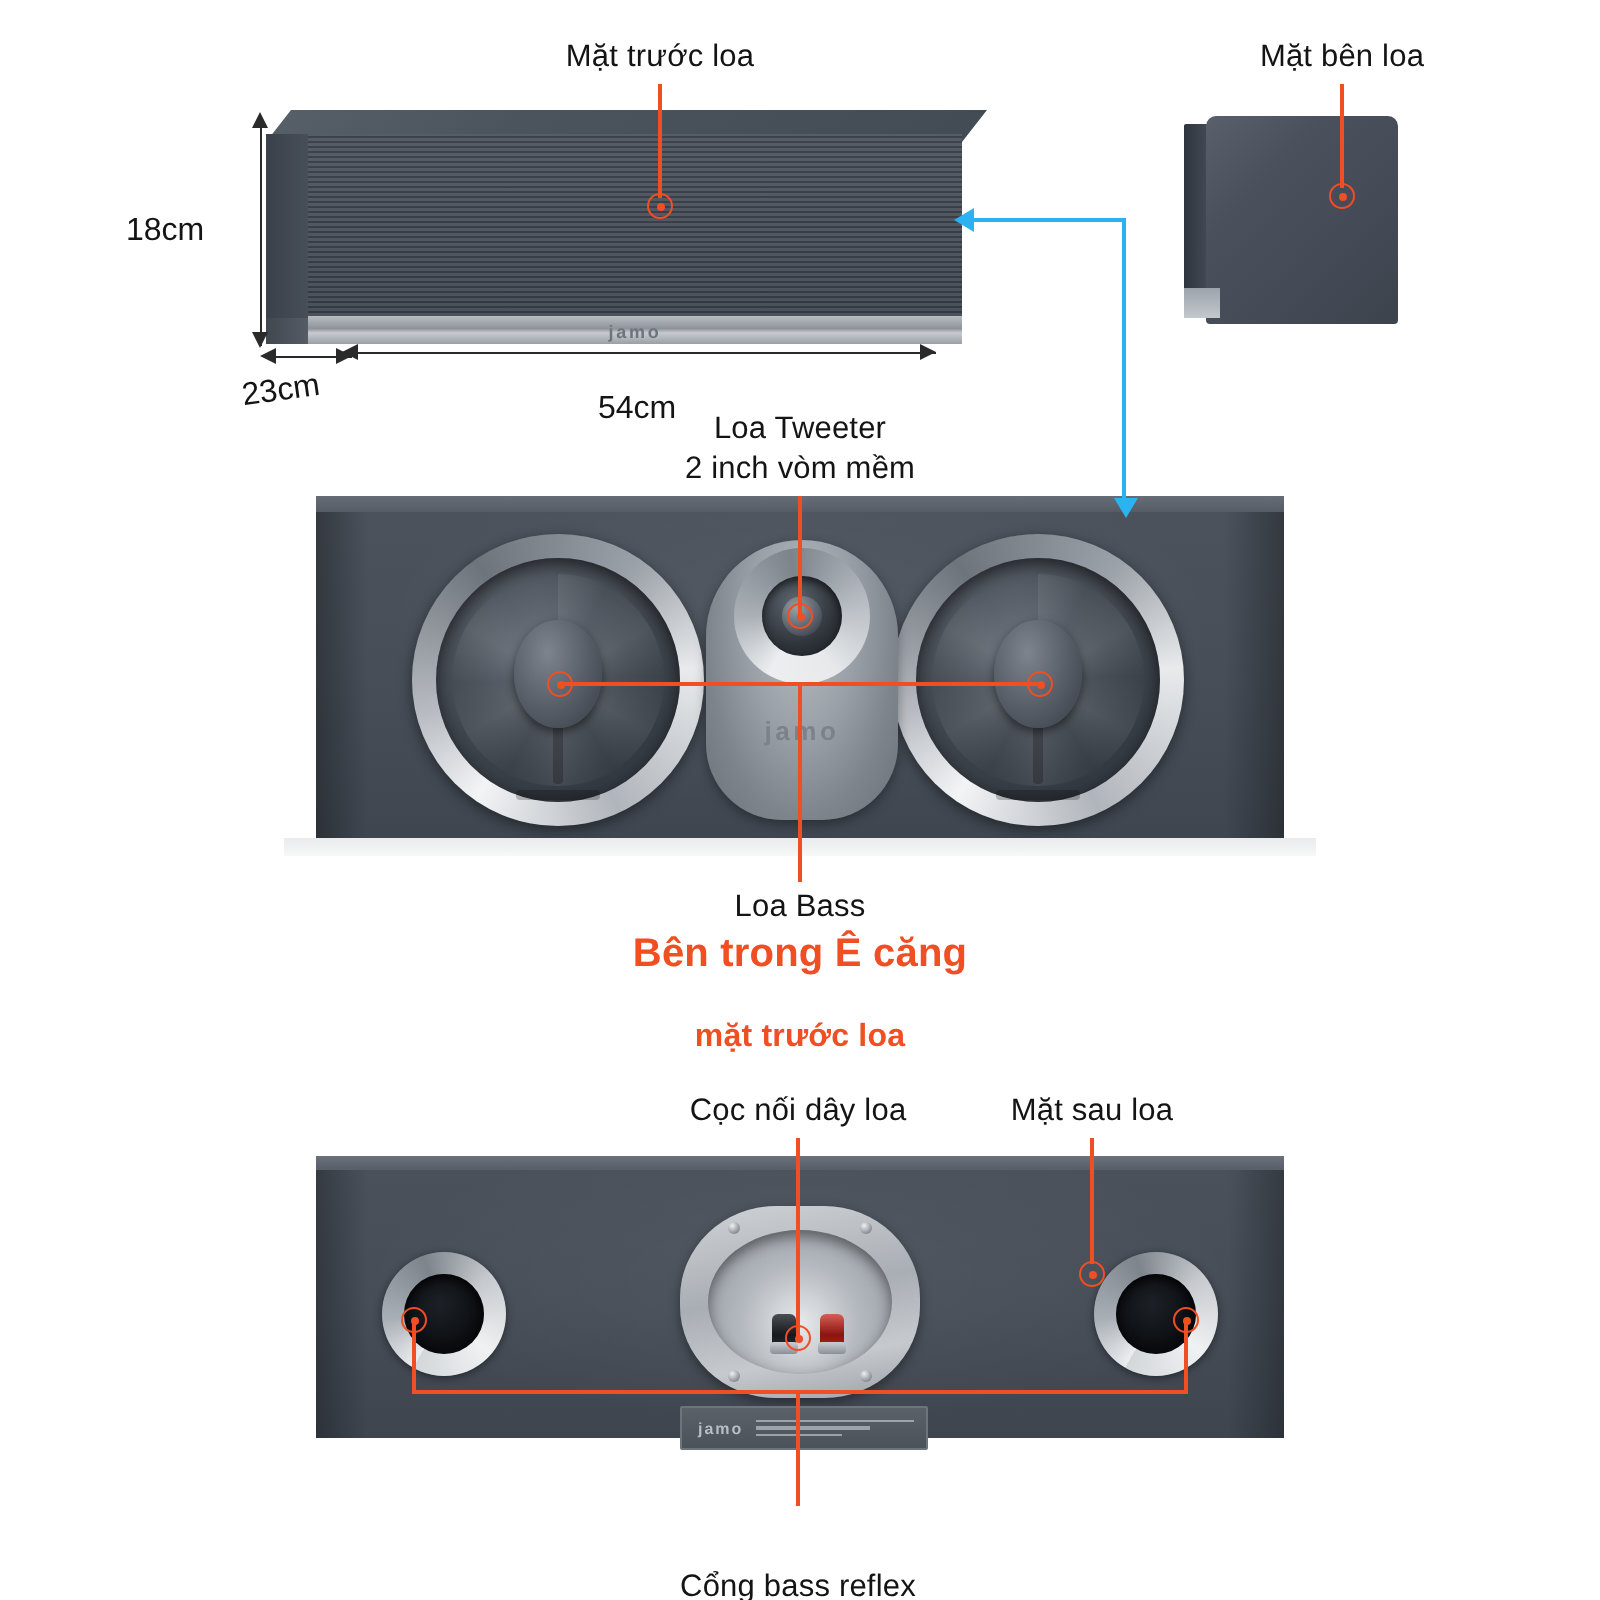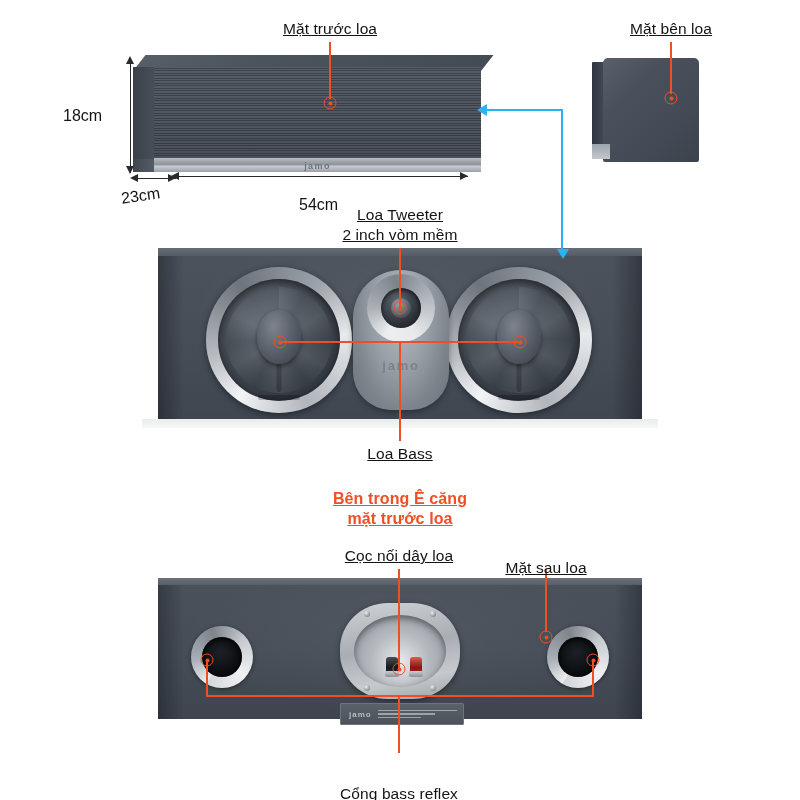--- a/index.html
+++ b/index.html
@@ -19,21 +19,21 @@
   .wm-h{color:#ececec;}
   .wm-o1{color:#fdeae4;}
   .wm-a{color:#fdeae4;}
   .wm-o2{color:#fdeae4;}
   .wm-tag{left:0;top:443px;width:800px;text-align:center;}
   .wm-tag span{font-size:40px;font-weight:bold;color:#fdeae6;
                letter-spacing:1px;white-space:nowrap;}
 
   
   .lbl{position:absolute;z-index:30;font-size:15.5px;line-height:1.22;
-       color:#141414;white-space:nowrap;letter-spacing:.1px;text-decoration:underline;}
+       color:#141414;white-space:nowrap;letter-spacing:.1px;}
   .lbl.c{text-align:center;transform:translateX(-50%);}
   .lbl.orange{color:#f04e23;font-weight:bold;}
   .dim{position:absolute;z-index:30;font-size:16px;color:#141414;
        white-space:nowrap;font-weight:400;}
 
   
   .ln{position:absolute;background:#f04e23;z-index:25;}
   .ln.v{width:1.6px;}
   .ln.h{height:1.6px;}
   .dot{position:absolute;z-index:26;width:11px;height:11px;border-radius:50%;
@@ -292,21 +292,21 @@
   <div class="lbl c" style="left:400px;top:226px;">2 inch vòm mềm</div>
   <div class="ln v" style="left:399px;top:248px;height:60px;"></div>
   <div class="dot" style="left:400px;top:308px;"></div>
 
   <div class="ln h" style="left:279px;top:341px;width:242px;"></div>
   <div class="ln v" style="left:399px;top:341px;height:100px;"></div>
   <div class="dot" style="left:280px;top:342px;"></div>
   <div class="dot" style="left:520px;top:342px;"></div>
   <div class="lbl c" style="left:400px;top:445px;">Loa Bass</div>
 
-  <div class="lbl c orange" style="left:400px;top:489px;font-size:16px;">Bên trong Ê căng</div>
+  <div class="lbl c orange" style="left:400px;top:465px;font-size:20px;">Bên trong Ê căng</div>
   <div class="lbl c orange" style="left:400px;top:509px;font-size:16px;">mặt trước loa</div>
 
   <div class="spk" id="spk-rear">
     <div class="rr-top"></div>
     <div class="rr-body"></div>
     <div class="rr-lshade"></div>
     <div class="rr-rshade"></div>
 
     <div class="port" id="port-left">
       <div class="hole"></div>
@@ -332,21 +332,21 @@
           <i></i>
           <i></i>
         </span>
     </div>
   </div>
 
   <div class="lbl c" style="left:399px;top:547px;">Cọc nối dây loa</div>
   <div class="ln v" style="left:398px;top:569px;height:99px;"></div>
   <div class="dot" style="left:399px;top:669px;"></div>
 
-  <div class="lbl c" style="left:546px;top:547px;margin-top:12px;">Mặt sau loa</div>
+  <div class="lbl c" style="left:546px;top:547px;">Mặt sau loa</div>
   <div class="ln v" style="left:545px;top:569px;height:63px;"></div>
   <div class="dot" style="left:546px;top:637px;"></div>
 
   <div class="ln v" style="left:206px;top:661px;height:35px;"></div>
   <div class="ln v" style="left:592px;top:661px;height:35px;"></div>
   <div class="ln h" style="left:206px;top:695px;width:388px;"></div>
   <div class="ln v" style="left:398px;top:695px;height:58px;"></div>
   <div class="dot" style="left:207px;top:660px;"></div>
   <div class="dot" style="left:593px;top:660px;"></div>
   <div class="lbl c" style="left:399px;top:785px;">Cổng bass reflex</div>

